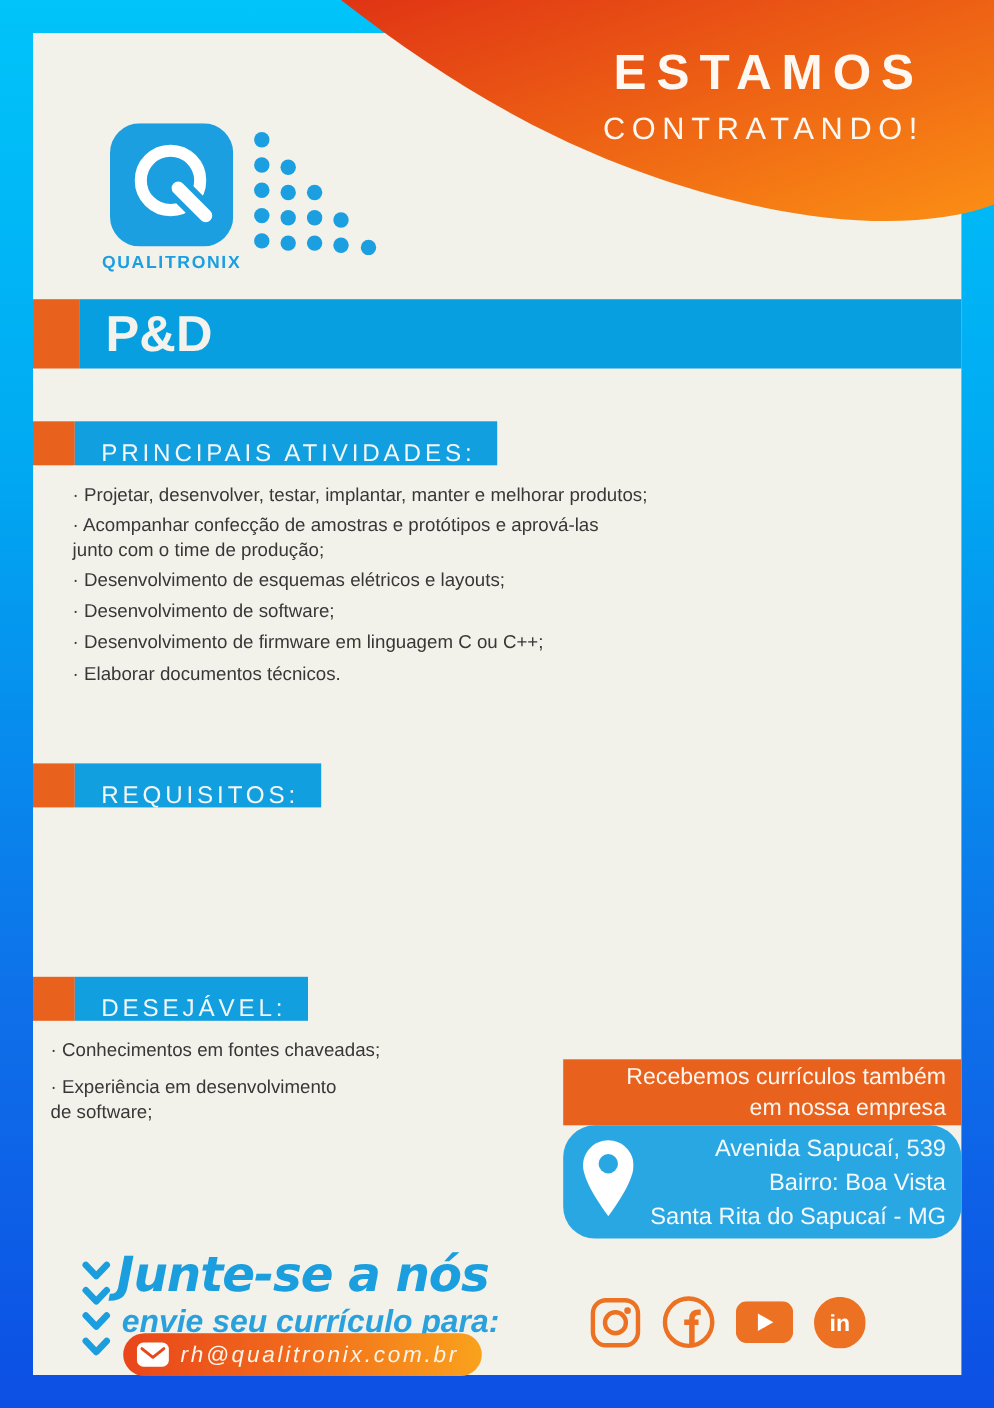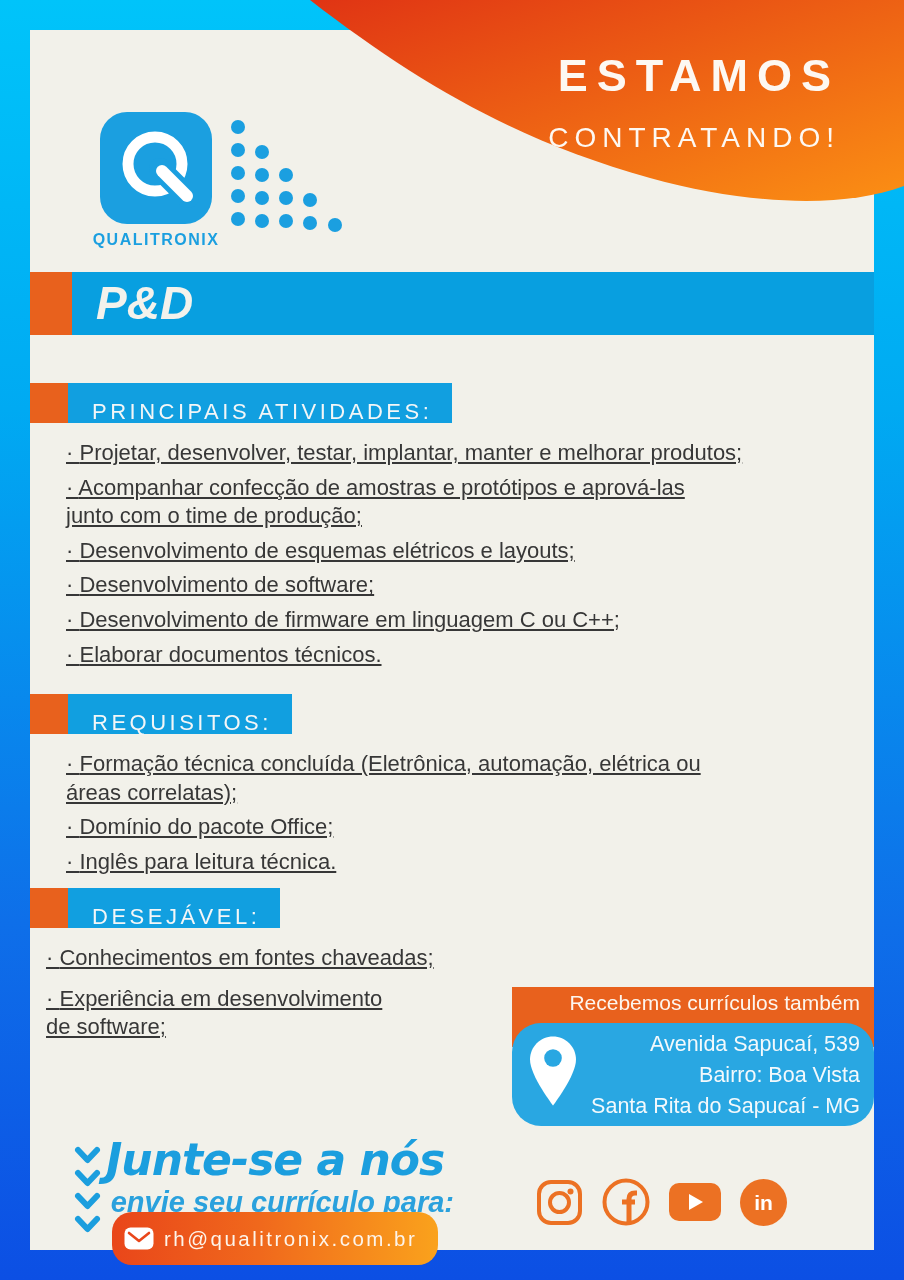--- a/index.html
+++ b/index.html
@@ -4,73 +4,73 @@
 <style>
   html,body{margin:0;padding:0;background:#555;}
   .page{position:relative;width:904px;height:1280px;overflow:hidden;
         font-family:"Liberation Sans",sans-serif;
         background:linear-gradient(180deg,#00c4fa 0%,#00aaf2 32%,#0e6fe9 72%,#0c4fe4 100%);}
   .content{position:absolute;inset:30px;background:#f2f1ea;}
   .abs{position:absolute;}
 
   
   .blob{position:absolute;top:0;right:0;width:604px;height:215px;z-index:3;}
-  .hiring{position:absolute;top:50px;right:64px;z-index:4;text-align:right;color:#fdf8f2;}
+  .hiring{position:absolute;top:40px;right:64px;z-index:4;text-align:right;color:#fdf8f2;}
   .hiring .l1{font-size:45px;font-weight:bold;letter-spacing:9px;}
-  .hiring .l2{font-size:28px;font-weight:400;letter-spacing:6px;margin-top:20px;}
+  .hiring .l2{font-size:28px;font-weight:400;letter-spacing:6px;margin-top:9px;}
 
   
   .logo-badge{left:100px;top:112px;}
   .logo-label{left:88px;top:231px;width:136px;text-align:center;
               color:#1b9fe0;font-weight:bold;font-size:16px;letter-spacing:1.5px;}
   .dots{left:228px;top:116px;}
 
   
   .band-orange{left:30px;top:272px;width:42px;height:63px;background:#e8611d;}
   .band-blue{left:72px;top:272px;width:802px;height:63px;background:#089fe0;}
-  .band-title{left:96px;top:276px;color:#f3f2ec;font-size:46px;font-weight:bold;font-style:italic;}
+  .band-title{left:96px;top:276px;color:#f3f2ec;font-size:46px;font-weight:bold;}
 
   
   .sec-head{display:flex;align-items:stretch;height:40px;}
   .sec-head .sq{width:38px;background:#e8611d;flex:0 0 38px;}
   .sec-head .bar{background:#119fe0;color:#f3f6f7;font-size:22px;letter-spacing:3.5px;
                  display:flex;align-items:center;padding:17px 20px 0 24px;white-space:nowrap;}
-  .bullets{list-style:none;margin:0;padding:0;color:#373737;font-size:22px;line-height:1.3;text-decoration:underline;}
+  .bullets{list-style:none;margin:0;padding:0;color:#373737;font-size:17px;line-height:1.3;}
   .bullets li{white-space:pre-line;margin-bottom:6px;}
   .bullets li::before{content:"· ";}
 
   #sec-atividades{left:30px;top:383px;width:830px;}
   #sec-atividades .bullets{margin:16px 0 0 36px;width:806px;}
   #sec-requisitos{left:30px;top:694px;width:830px;}
   #sec-requisitos .bullets{margin:16px 0 0 36px;width:806px;}
   #sec-desejavel{left:30px;top:888px;width:500px;}
   #sec-desejavel .bullets{margin:16px 0 0 16px;width:424px;}
   #sec-desejavel .bullets li{margin-bottom:12px;}
 
   
   .box-orange{left:512px;top:963px;width:362px;height:60px;background:#e8611d;
               color:#fdf6ef;font-size:21px;line-height:1.38;text-align:right;
               display:flex;flex-direction:column;justify-content:center;
-              box-sizing:border-box;padding:2px 14px 0 0;margin-top:24px;}
+              box-sizing:border-box;padding:2px 14px 0 0;}
   .box-blue{left:512px;top:1023px;width:362px;height:103px;background:#29a7e2;
             color:#f3f9fc;font-size:21.5px;line-height:1.45;text-align:right;
             box-sizing:border-box;padding:6px 14px 0 0;border-radius:29px;}
   .pin{position:absolute;left:530px;top:1036px;}
 
   
   .chevrons{left:74px;top:1146px;display:flex;flex-direction:column;}
   .chevrons svg{margin-bottom:2px;}
   .cta-title{left:106px;top:1134px;width:348px;color:#1b9ede;
              font-family:"DejaVu Sans",sans-serif;font-size:44px;font-weight:800;
              font-style:italic;letter-spacing:-1px;}
   .cta-sub{left:106px;top:1186px;width:348px;text-align:right;color:#2aa1dd;
            font-size:29px;font-weight:bold;font-style:italic;}
-  .pill{left:112px;top:1212px;width:326px;height:53px;border-radius:20px;
+  .pill{left:112px;top:1212px;width:326px;height:39px;border-radius:20px;
         background:linear-gradient(90deg,#e9461a,#f0681c 45%,#faa21c);
-        display:flex;align-items:center;padding:0 10px 0 12px;box-sizing:border-box;cursor:pointer;}
+        display:flex;align-items:center;padding:0 10px 0 12px;box-sizing:border-box;cursor:pointer;font-style:italic;}
   .pill .mail-txt{color:#fdf4ea;font-size:20.5px;letter-spacing:2.5px;margin-left:10px;}
 
   .social{left:536px;top:1178px;display:flex;align-items:center;gap:19px;}
   .social .sicon{cursor:pointer;display:flex;align-items:center;}
 </style>
 </head>
 <body>
 
 <div class="page">
   <div class="content"></div>
@@ -134,27 +134,20 @@
         <li>Desenvolvimento de firmware em linguagem C ou C++;</li>
         <li>Elaborar documentos técnicos.</li>
       </ul>
   </div>
 
   <div class="abs" id="sec-requisitos">
     <div class="sec-head">
       <div class="sq"></div>
       <div class="bar">REQUISITOS:</div>
     </div>
-    <ul class="bullets">
-
-    <li>Formação técnica concluída (Eletrônica, automação, elétrica ou
-áreas correlatas);</li>
-        <li>Domínio do pacote Office;</li>
-        <li>Inglês para leitura técnica.</li>
-      </ul>
   </div>
 
   <div class="abs" id="sec-desejavel">
     <div class="sec-head">
       <div class="sq"></div>
       <div class="bar">DESEJÁVEL:</div>
     </div>
     <ul class="bullets">
 
     <li>Conhecimentos em fontes chaveadas;</li>

